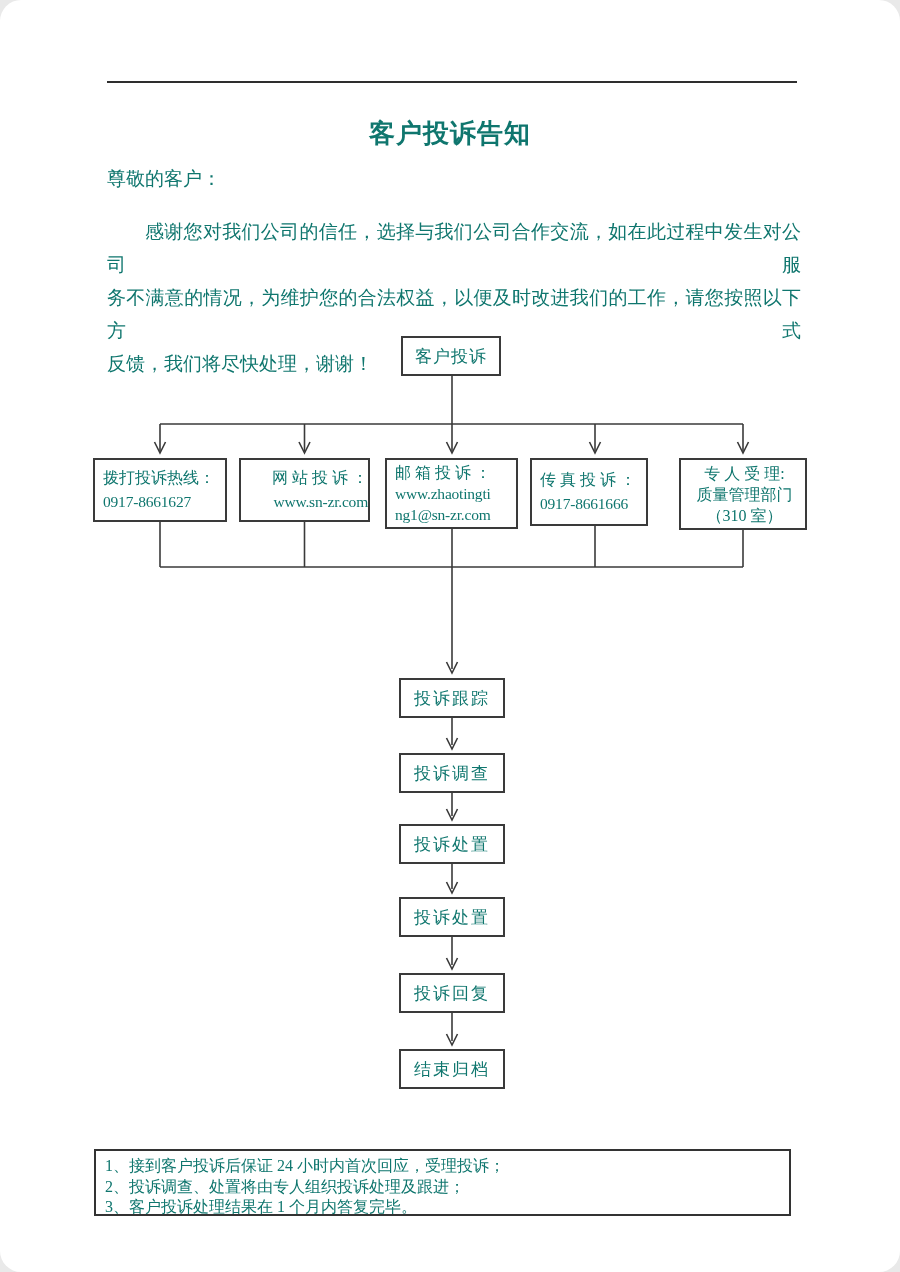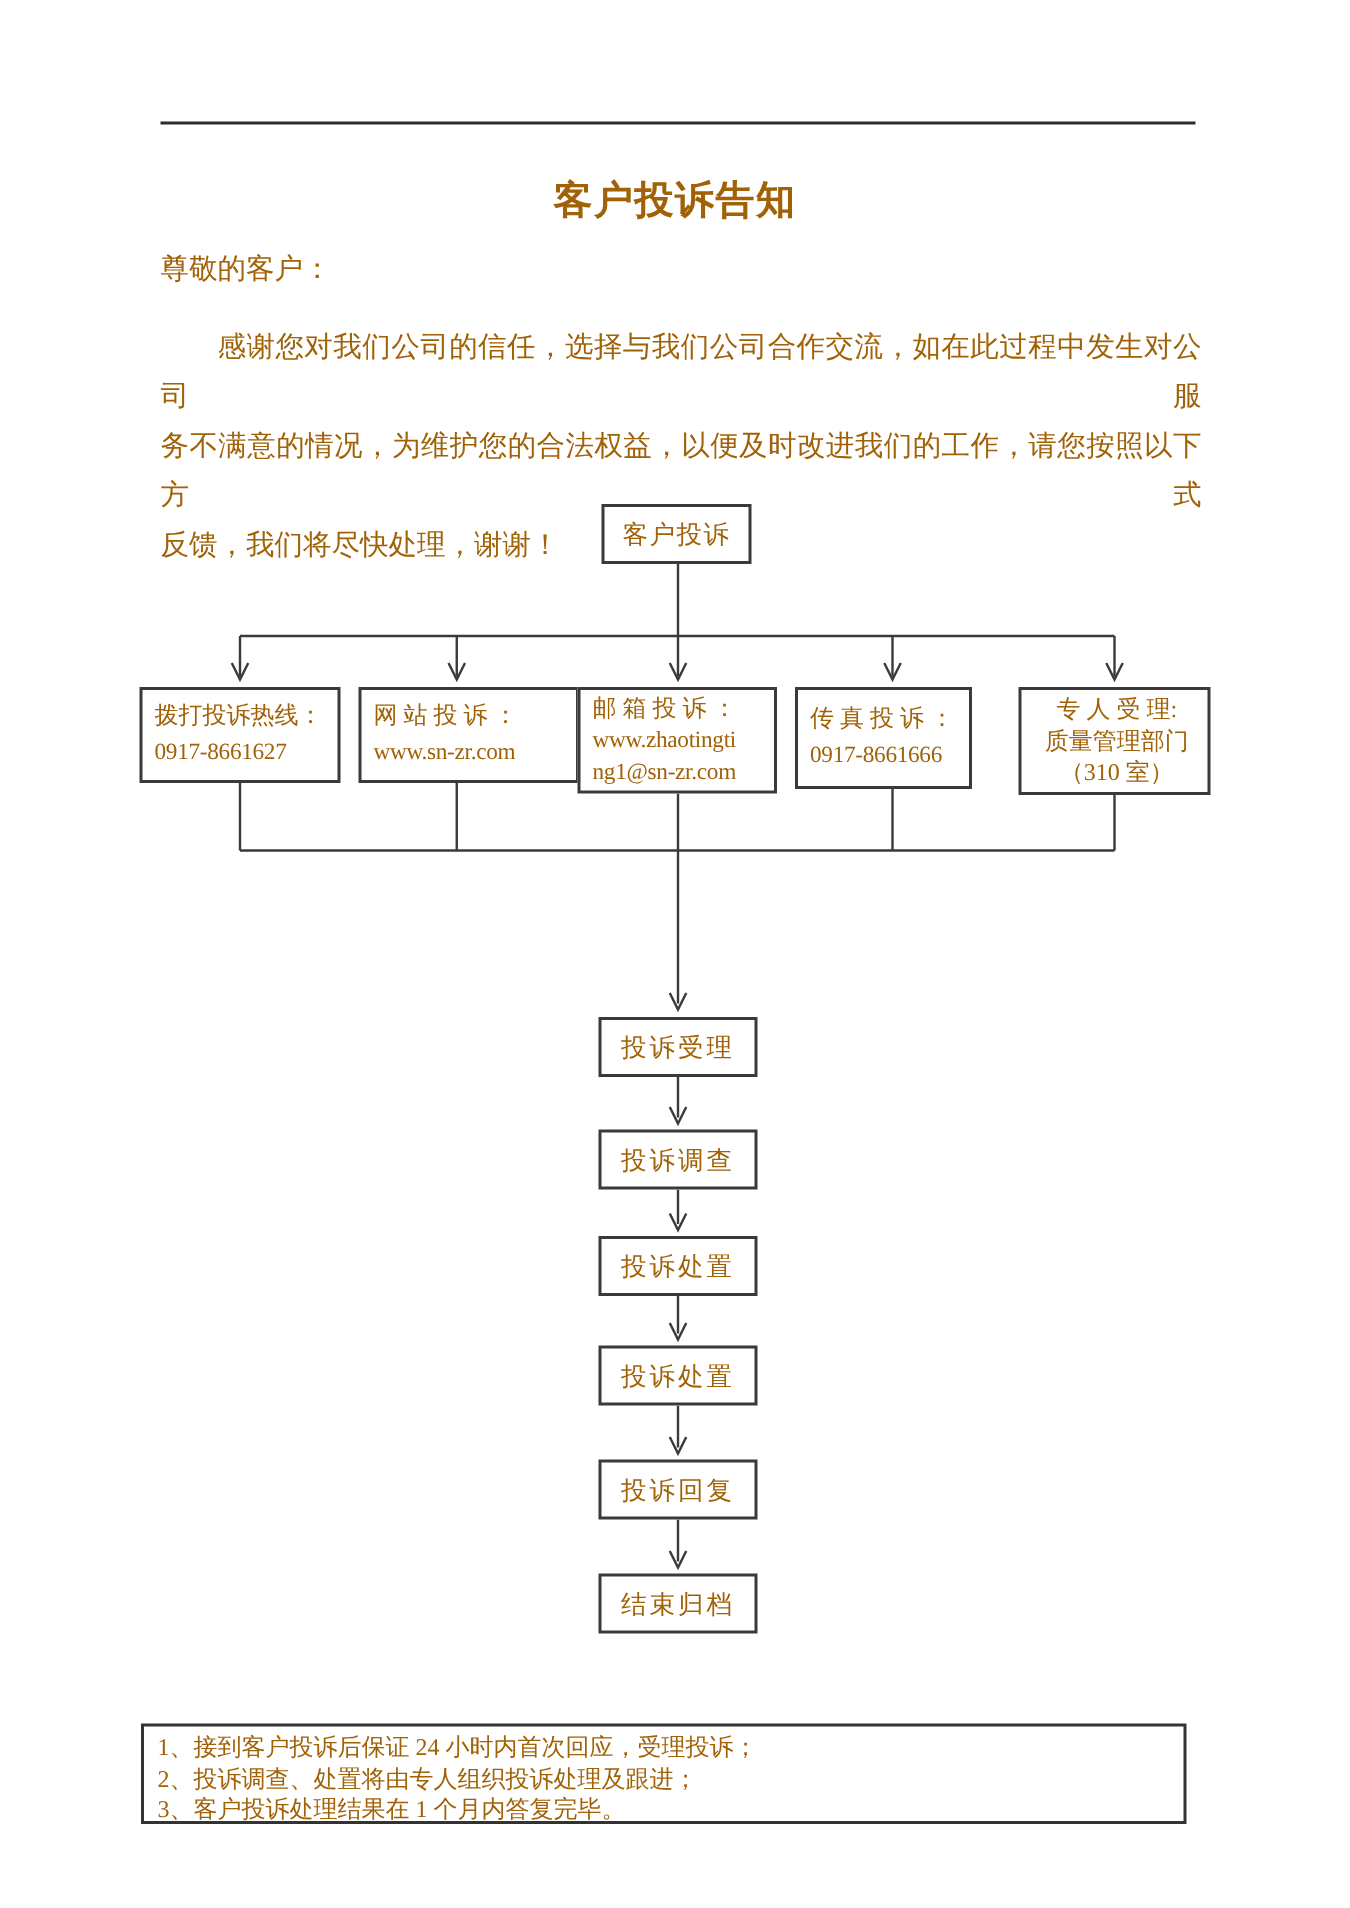--- a/index.html
+++ b/index.html
@@ -1,22 +1,23 @@
 <!DOCTYPE html>
 <html><head>
 <meta charset="utf-8">
 <style>
   html,body{margin:0;padding:0;background:#e9e9e9;}
   .page{
     position:relative;
     width:900px;height:1272px;
     background:#ffffff;
     font-family:"Liberation Serif","DejaVu Serif",serif;
-    color:#a16207;
+    color:#0f766e;
     overflow:hidden;
+    border-radius:21px;
   }
   .header-rule{
     position:absolute;left:107px;top:81px;width:690px;height:0;
     border-top:2px solid #2e2e2e;
   }
   .doc-title{
     position:absolute;left:0;top:116px;width:900px;
     text-align:center;
     font-family:"Liberation Sans","DejaVu Sans",sans-serif;
     font-weight:bold;font-size:26px;letter-spacing:1px;
@@ -53,21 +54,21 @@
     font-size:17px;letter-spacing:1px;
   }
   .cbox{
     display:flex;flex-direction:column;justify-content:center;
     top:458px;
   }
   .cbox .cline{line-height:24px;padding-left:8px;}
   .cbox.centered .cline{padding-left:3px;text-align:center;}
   .cbox .latin{font-size:15.5px;letter-spacing:-0.2px;}
   .cb1{left:93px; width:134px;height:64px;}
-  .cb2{left:239px;width:147px;height:64px;}
+  .cb2{left:239px;width:131px;height:64px;text-align:right;}
   .cb3{left:385px;width:133px;height:71px;}
   .cb3 .cline{line-height:21px;}
   .cb4{left:530px;width:118px;height:68px;}
   .cb5{left:679px;width:128px;height:72px;}
   .cb5 .cline{line-height:21px;}
 
   .sbox{
     left:399px;width:106px;height:40px;
     display:flex;align-items:center;justify-content:center;
     font-size:17px;letter-spacing:2px;
@@ -161,21 +162,21 @@
     <div class="cline">传 真 投 诉 ：</div>
     <div class="cline latin">0917-8661666</div>
   </div>
   <div class="fbox cbox cb5 centered">
     <div class="cline">专 人 受 理:</div>
     <div class="cline">质量管理部门</div>
     <div class="cline">（310 室）</div>
   </div>
 
   <div class="fbox sbox sb1">
-    <span>投诉受理</span>
+    <span>投诉跟踪</span>
   </div>
   <div class="fbox sbox sb2">
     <span>投诉调查</span>
   </div>
   <div class="fbox sbox sb3">
     <span>投诉处置</span>
   </div>
   <div class="fbox sbox sb4">
     <span>投诉处置</span>
   </div>

